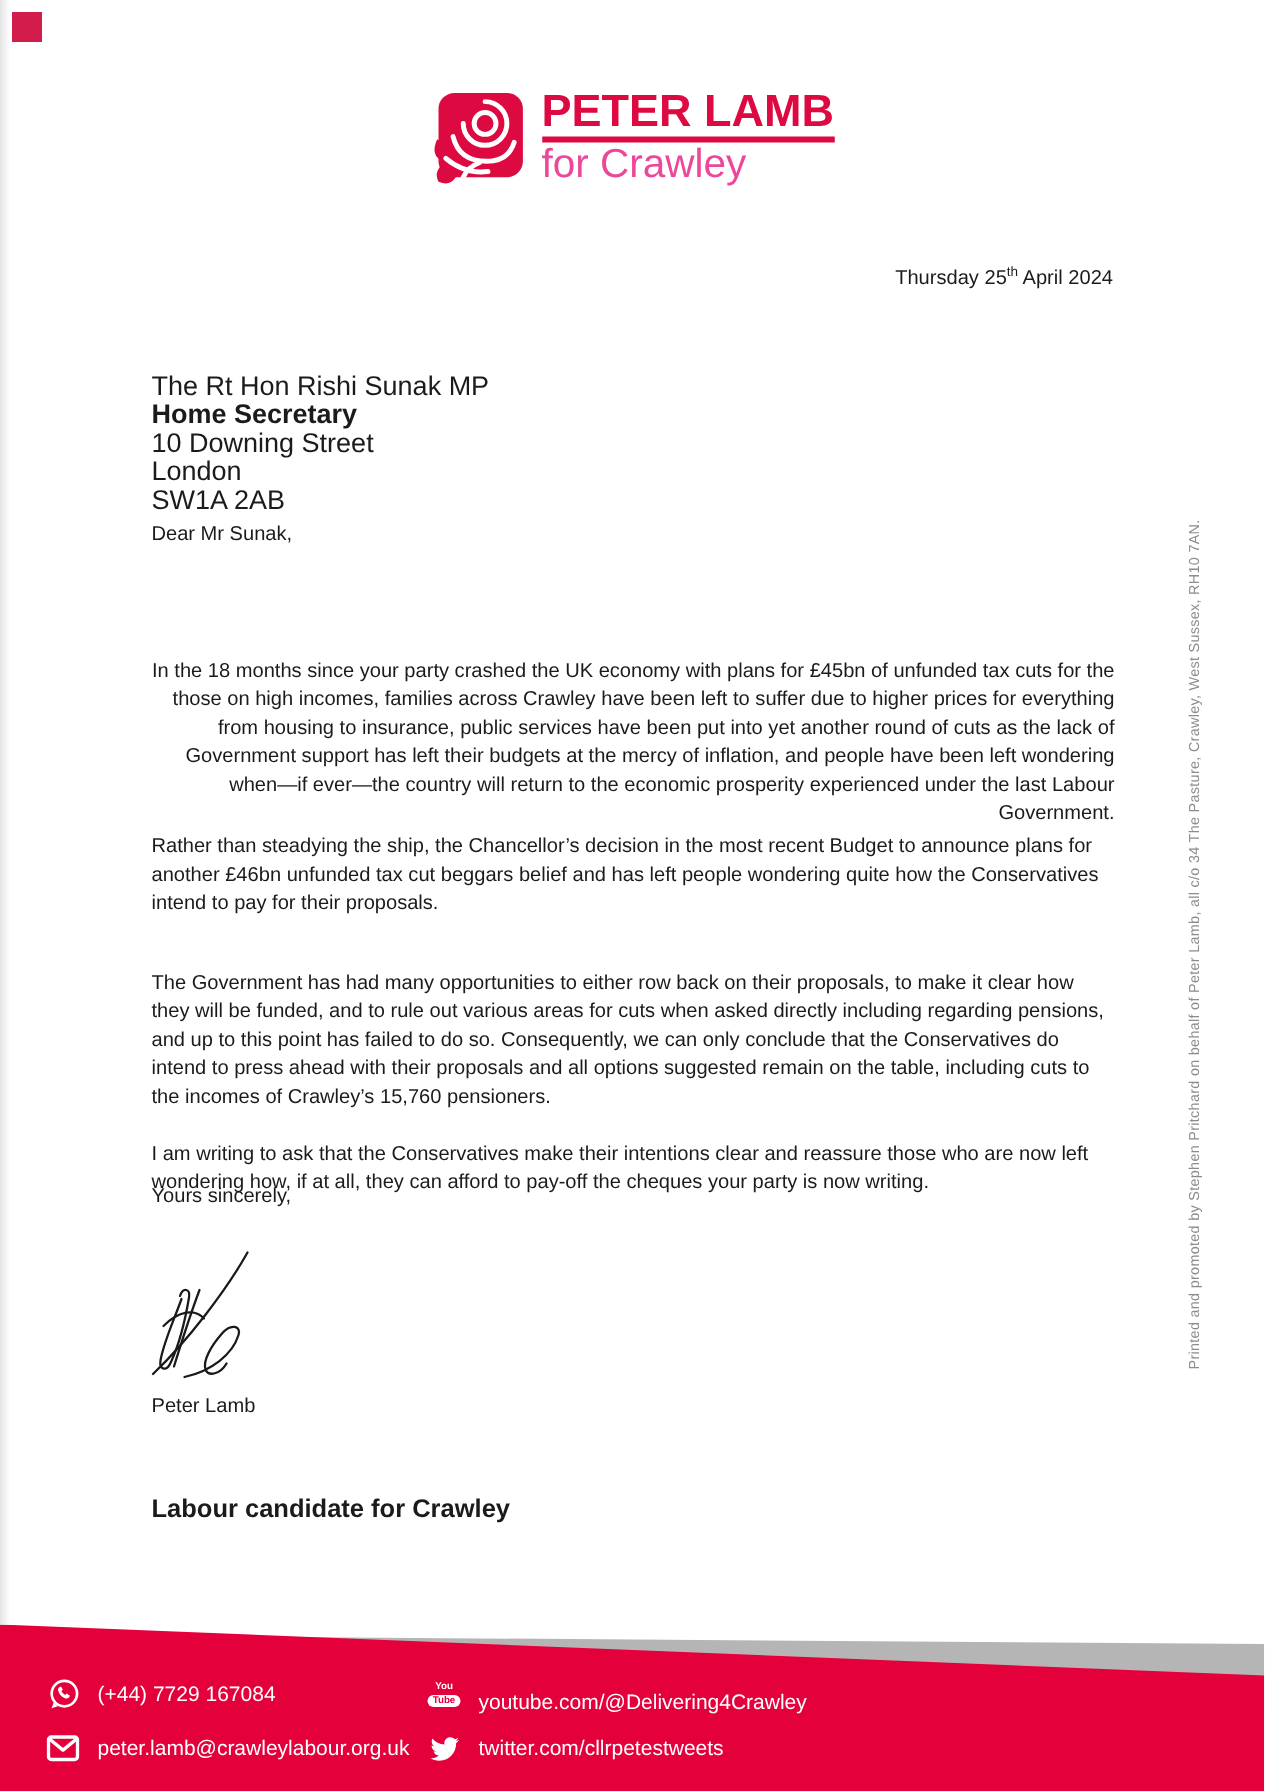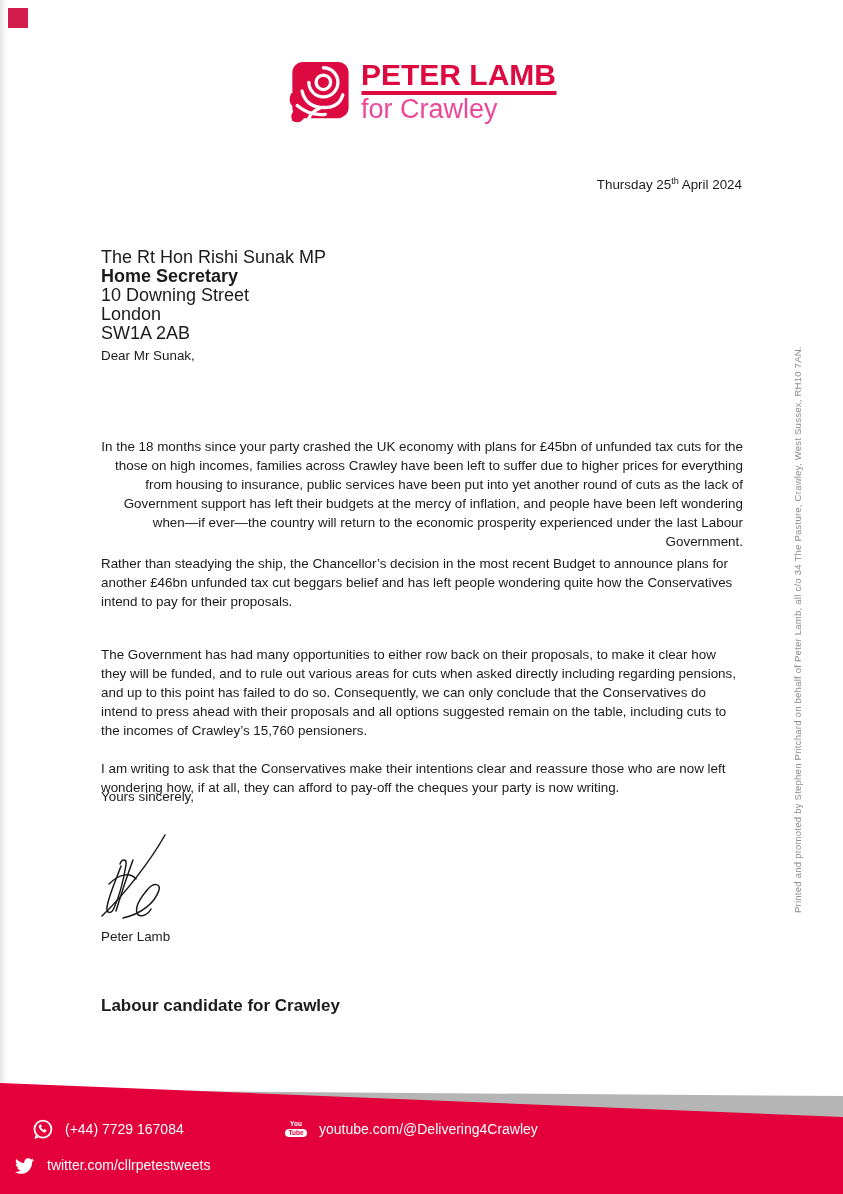--- a/index.html
+++ b/index.html
@@ -44,21 +44,21 @@
   
   .footer-gray{position:absolute;left:0;top:1085px;width:843px;height:60px;background:#b5b5b5;
     clip-path:polygon(0 5px,843px 11px,843px 60px,0 60px);}
   .footer-red{position:absolute;left:0;top:1083px;width:843px;height:111px;background:#e4003b;
     clip-path:polygon(0 0,843px 34px,843px 111px,0 111px);}
   .footer-row{position:absolute;left:0;width:680px;height:26px;display:flex;color:#ffffff;margin-left:12px;}
   .footer-row1{top:1116px;} .footer-row2{top:1152px;}
   .fcell{display:flex;align-items:center;gap:11px;box-sizing:border-box;}
   .fcell1{width:272px;padding-left:18px;}
   .fcell2{width:268px;}
-  .fcell3{flex:1;}
+  .fcell3{flex:1;align-items:flex-end;}
   .ftext{font-size:14px;color:#ffffff;white-space:nowrap;}
   .ficon{display:flex;align-items:center;justify-content:center;width:24px;height:24px;flex:0 0 24px;}
   .yt{display:flex;flex-direction:column;align-items:center;line-height:1;}
   .yt-you{font-size:6.5px;font-weight:bold;color:#ffffff;}
   .yt-tube{font-size:6.5px;font-weight:bold;color:#e4003b;background:#ffffff;border-radius:4px;padding:1px 3px;margin-top:1px;}
 </style>
 </head>
 <body>
 
 <div id="page">
@@ -142,20 +142,29 @@
         <span class="yt">
           <span class="yt-you">You</span>
           <span class="yt-tube">Tube</span>
         </span>
       </span>
       <span class="ftext">youtube.com/@Delivering4Crawley</span>
     </div>
   </div>
 
   <div class="footer-row footer-row2">
+    <div class="fcell fcell1">
+      <span class="ficon">
+        <svg width="22" height="19" viewBox="0 0 22 18">
+          <rect x="1.3" y="1.5" width="19.4" height="15" rx="2" fill="none" stroke="#ffffff" stroke-width="2.3"></rect>
+          <path d="M2.2,3 L11,10.2 L19.8,3" fill="none" stroke="#ffffff" stroke-width="2.3" stroke-linecap="round" stroke-linejoin="round"></path>
+        </svg>
+      </span>
+      <span class="ftext">peter.lamb@crawleylabour.org.uk</span>
+    </div>
     <div class="fcell fcell2">
       <span class="ficon">
         <svg width="21" height="21" viewBox="0 0 22 22">
           <path fill="#ffffff" d="M21,5.3c-0.7,0.3-1.5,0.5-2.3,0.6c0.8-0.5,1.4-1.3,1.7-2.2c-0.8,0.5-1.6,0.8-2.5,1c-0.8-0.8-1.9-1.3-3.1-1.3c-2.3,0-4.1,1.9-4.1,4.1c0,0.3,0,0.6,0.1,0.9C7.4,8.3,4.4,6.7,2.4,4.2C2,4.8,1.9,5.5,1.9,6.2c0,1.4,0.7,2.7,1.8,3.4c-0.7,0-1.3-0.2-1.9-0.5v0.1c0,2,1.4,3.7,3.3,4c-0.3,0.1-0.7,0.1-1.1,0.1c-0.3,0-0.5,0-0.8-0.1c0.5,1.6,2,2.8,3.8,2.9c-1.4,1.1-3.2,1.8-5.1,1.8c-0.3,0-0.7,0-1-0.1c1.8,1.2,4,1.9,6.3,1.9c7.5,0,11.7-6.3,11.7-11.7v-0.5C19.7,6.9,20.4,6.2,21,5.3z"></path>
         </svg>
       </span>
       <span class="ftext">twitter.com/cllrpetestweets</span>
     </div>
   </div>
 </div>

